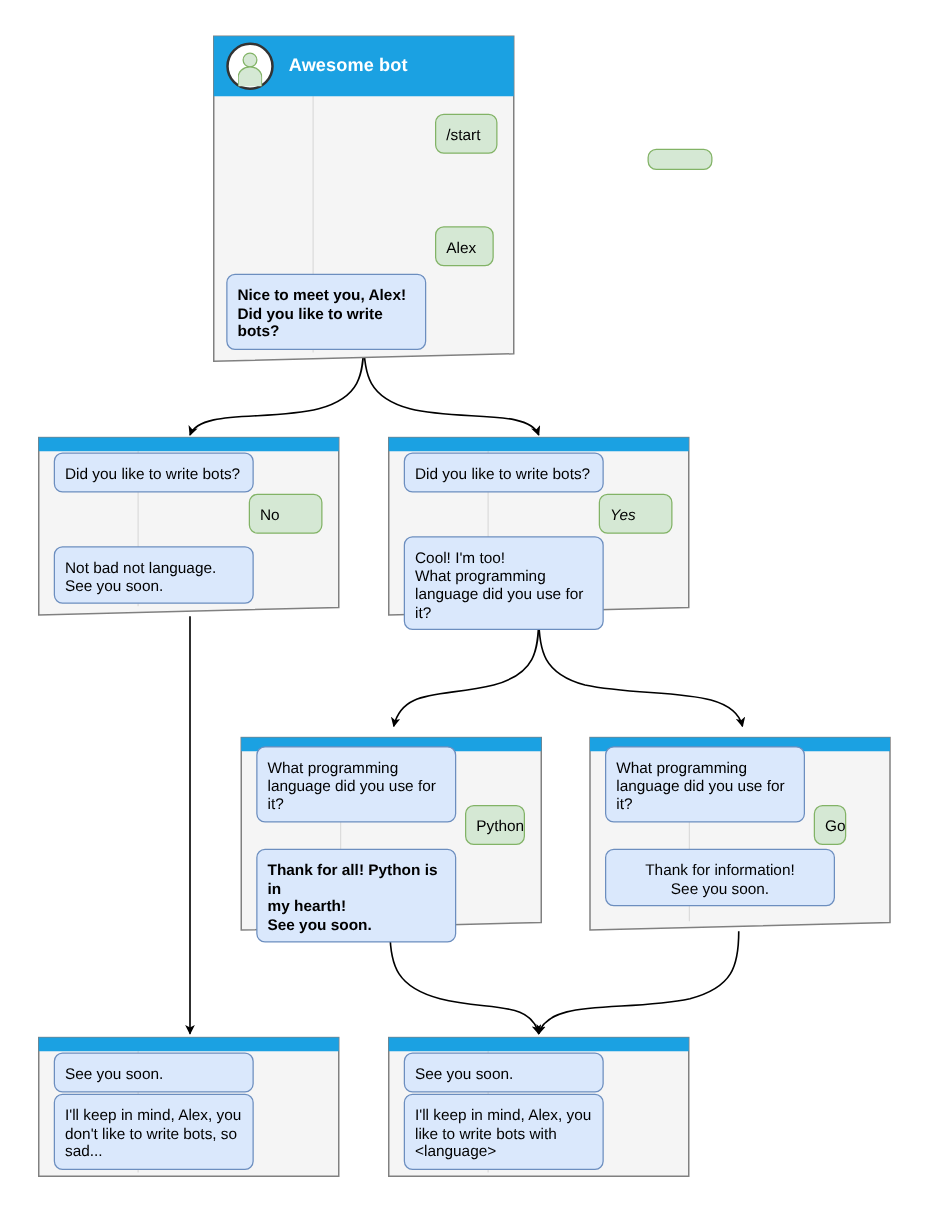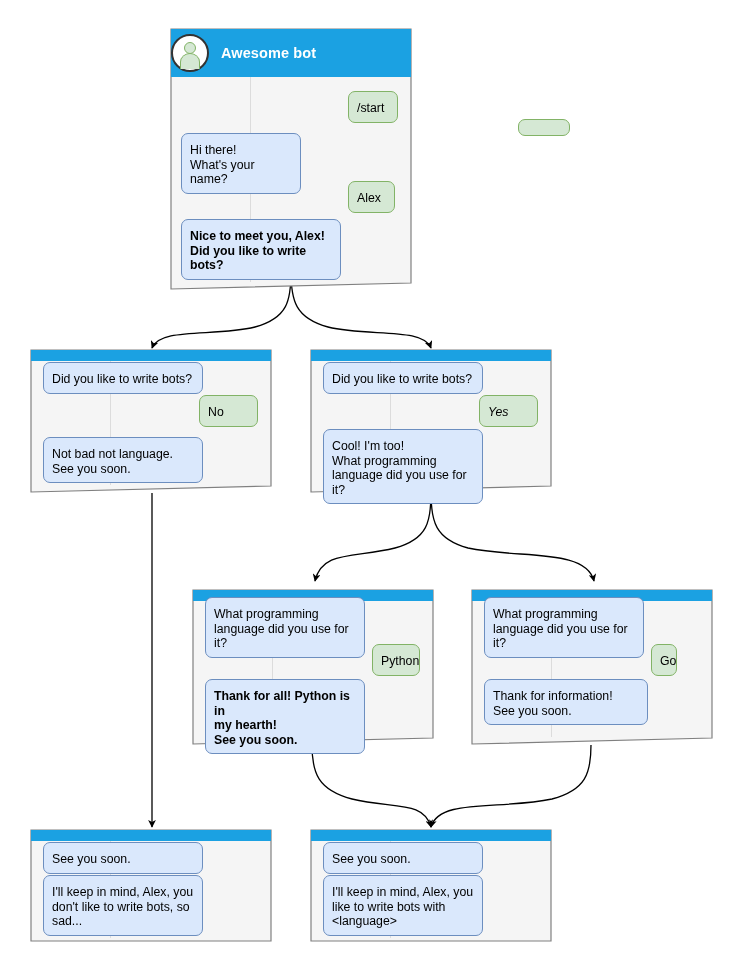--- a/index.html
+++ b/index.html
@@ -56,20 +56,21 @@
     left: 0;
     top: 0;
     right: 0;
     background: #1ba1e2;
     box-sizing: border-box;
   }
   .header-bar.tall {
     height: 48px;
     display: flex;
     align-items: center;
+    padding-left: 10px;
   }
   .header-bar.thin {
     height: 11px;
   }
   .avatar {
     width: 38px;
     height: 38px;
     border-radius: 50%;
     background: #ffffff;
     border: 2px solid #333333;
@@ -173,22 +174,20 @@
         <div class="avatar">
           <div class="av-head"></div>
           <div class="av-body"></div>
         </div>
         <div class="header-title">Awesome bot</div>
       </div>
       <div class="seam" style="left:80px; top:49px; bottom:8px;"></div>
 
       <div class="bubble user" style="left:348px; top:91px; width:52px;"></div>
       <div class="bubble user" style="left:178px; top:63px; width:50px;">/start</div>
-      <div class="bubble bot" style="left:11px; top:105px; width:120px;">Hi there!
-What's your name?</div>
       <div class="bubble user" style="left:178px; top:153px; width:47px;">Alex</div>
       <div class="bubble bot" style="left:11px; top:191px; width:160px;font-weight:bold;">Nice to meet you, Alex!
 Did you like to write bots?</div>
     </div>
   </div>
 
   <div class="chat-window" style="left:30px; top:349px; width:242px; height:144px;">
     <svg class="win-frame" viewBox="0 0 242 144" preserveAspectRatio="none">
       <polygon points="1,1 241,1 241,137 1,143" fill="#f5f5f5" stroke="#808080" stroke-width="1.2"></polygon>
     </svg>
@@ -236,21 +235,21 @@
   <div class="chat-window" style="left:471px; top:589px; width:242px; height:156px;">
     <svg class="win-frame" viewBox="0 0 242 156" preserveAspectRatio="none">
       <polygon points="1,1 241,1 241,149 1,155" fill="#f5f5f5" stroke="#808080" stroke-width="1.2"></polygon>
     </svg>
     <div class="win-body">
       <div class="header-bar thin" style="left:1px; right:1px; top:1px;"></div>
       <div class="seam" style="left:80px; top:12px; bottom:8px;"></div>
       <div class="bubble bot" style="left:13px; top:8px; width:160px;">What programming
 language did you use for it?</div>
       <div class="bubble user" style="left:180px; top:55px; width:26px;">Go</div>
-      <div class="bubble bot" style="left:13px; top:90px; width:164px;">Thank for information!
+      <div class="bubble bot" style="left:13px; top:90px; width:184px;text-align:center;">Thank for information!
 See you soon.</div>
     </div>
   </div>
 
   <div class="chat-window" style="left:30px; top:829px; width:242px; height:113px;">
     <svg class="win-frame" viewBox="0 0 242 113" preserveAspectRatio="none">
       <polygon points="1,1 241,1 241,112 1,112" fill="#f5f5f5" stroke="#808080" stroke-width="1.2"></polygon>
     </svg>
     <div class="win-body">
       <div class="header-bar thin" style="left:1px; right:1px; top:1px;"></div>

